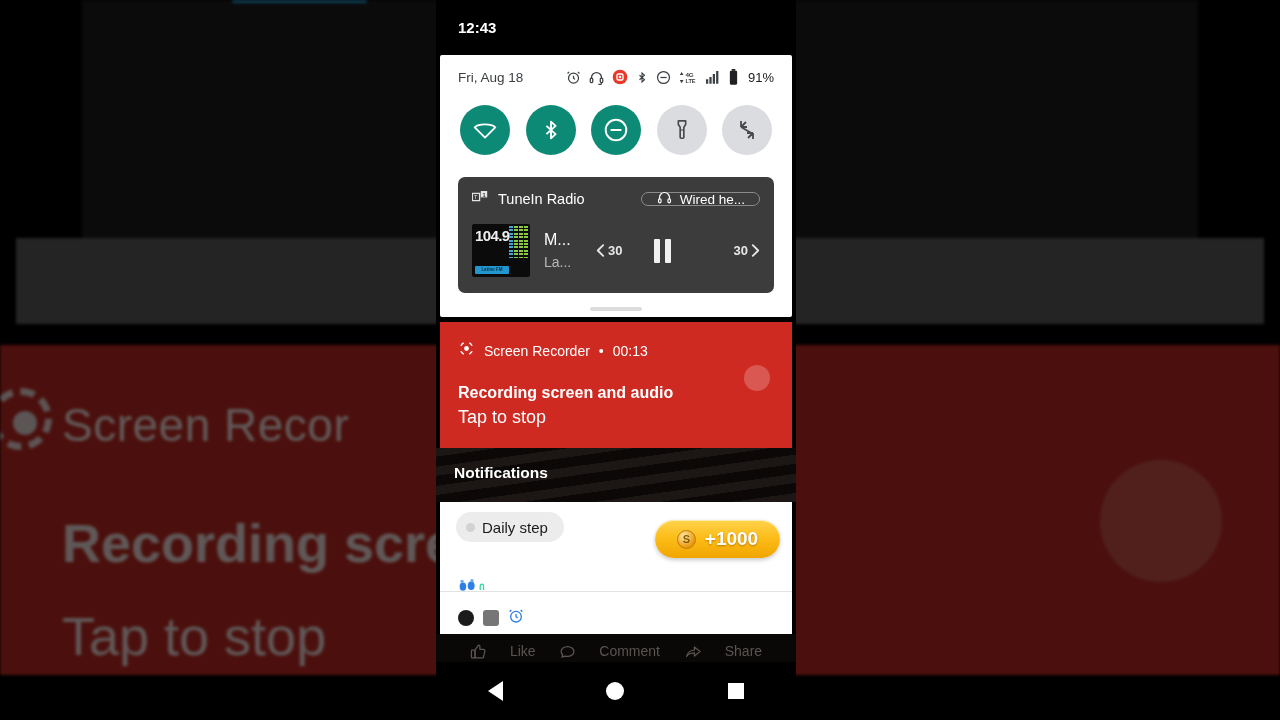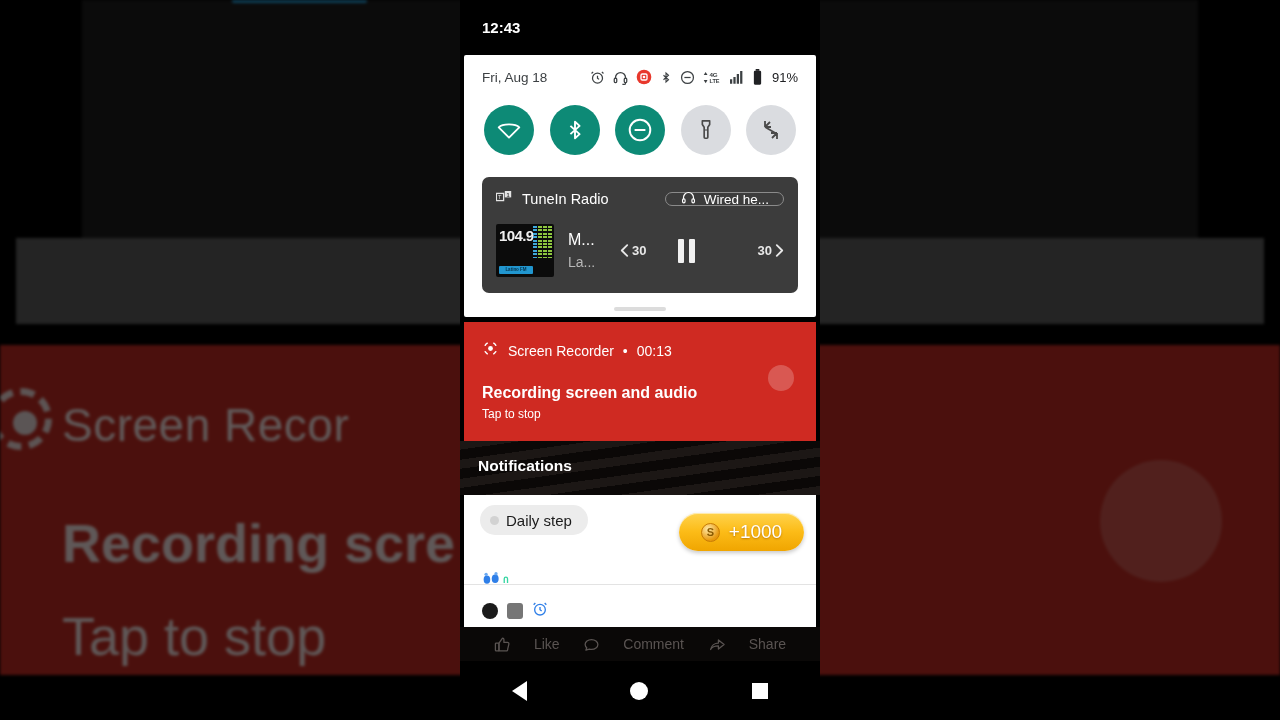--- a/index.html
+++ b/index.html
@@ -24,21 +24,21 @@
   .bd-rec-ico { position:absolute; left:-10px; top:388px; width:62px; height:62px; border-radius:50%;
       border:7px dashed #ddc9c8; }
   .bd-rec-ico::after{ content:""; position:absolute; left:16px; top:16px; width:24px; height:24px;
       border-radius:50%; background:#d8cbcb; }
   .bd-rec-l1 { position:absolute; left:62px; top:512px; font-size:54px; font-weight:700; color:#e3d2d1; }
   .bd-rec-l2 { position:absolute; left:62px; top:605px; font-size:54px; color:#e3d2d1; }
   .bd-rec-dot{ position:absolute; left:1100px; top:460px; width:122px; height:122px; border-radius:50%;
       background:rgba(255,255,255,.18); }
 
   
-  .phone { position:absolute; left:460px; top:0; width:360px; height:720px; background:#000; z-index:5; }
+  .phone { position:absolute; left:436px; top:0; width:360px; height:720px; background:#000; z-index:5; }
 
   .statusbar { height:55px; background:#000; display:flex; align-items:center; padding-left:22px; }
   .statusbar .clock { color:#fff; font-size:15px; font-weight:700; }
 
   
   .qs { background:#fff; border-radius:2px; margin:0 4px; padding:0; }
   .qs-top { display:flex; align-items:center; padding:14px 18px 6px 18px; }
   .qs-date { font-size:13.5px; color:#3c4043; }
   .qs-icons { display:flex; align-items:center; gap:8px; margin-left:auto; }
   .qs-icons svg { display:block; }
@@ -76,21 +76,21 @@
   .ctrl-next { margin-left:auto; }
 
   .qs-handle { height:16px; display:flex; align-items:center; justify-content:center; }
   .qs-handle i { display:block; width:52px; height:4px; border-radius:2px; background:#dcdcdc; }
 
   
   .recnotif { background:#cf2a22; margin:5px 4px 0 4px; padding:18px 18px 20px 18px; position:relative; }
   .rec-hdr { display:flex; align-items:center; gap:9px; }
   .rec-hdr-txt { color:#fff; font-size:14px; }
   .rec-l1 { color:#fff; font-size:16px; font-weight:700; margin-top:23px; }
-  .rec-l2 { color:#fff; font-size:12px; margin-top:5px; }
+  .rec-l2 { color:#fff; font-size:18px; margin-top:5px; }
   .rec-dot { position:absolute; right:22px; top:43px; width:26px; height:26px; border-radius:50%;
       background:rgba(255,255,255,.22); }
 
   
   .notifhdr { height:54px; position:relative; overflow:hidden;
       background:
         repeating-linear-gradient(-8deg,#1c1715 0 9px,#0b0807 9px 19px),
         #141110; }
   .notifhdr span { position:absolute; left:18px; top:16px; color:#fff; font-size:15.5px; font-weight:700; }
 
@@ -101,21 +101,21 @@
   .step-pill .dot { position:absolute; left:10px; top:11px; width:9px; height:9px;
       border-radius:50%; background:#d2d2d2; }
   .step-pill span { font-size:15px; color:#1b1b1b; }
   .coin { position:absolute; right:12px; top:18px; width:125px; height:38px; border-radius:19px;
       background:linear-gradient(180deg,#ffd34d 0%,#fcbc18 48%,#f0a500 100%);
       box-shadow:0 2px 4px rgba(0,0,0,.22), inset 0 1px 0 rgba(255,255,255,.55);
       display:flex; align-items:center; justify-content:center; gap:9px; }
   .coin .c-ico { width:19px; height:19px; border-radius:50%;
       background:radial-gradient(circle at 35% 30%,#ffe9a6,#e8980d 70%); border:1px solid #c87b05;
       color:#8a5a02; font-size:11px; font-weight:700; display:flex; align-items:center; justify-content:center; }
-  .coin .c-txt { color:#fff; font-size:19px; font-weight:400; text-shadow:0 1px 2px rgba(170,100,0,.75); }
+  .coin .c-txt { color:#fff; font-size:19px; font-weight:700; text-shadow:0 1px 2px rgba(170,100,0,.75); }
   .step-feet { position:absolute; left:18px; top:76px; font-size:13px; letter-spacing:1px; }
   .step-divider { position:absolute; left:0; right:0; top:89px; height:1px; background:#e3e3e3; }
 
   .iconrow { background:#fff; margin:0 4px; height:32px; display:flex; align-items:center; gap:9px; padding-left:18px; }
   .ic-circle { width:16px; height:16px; border-radius:50%; background:#1b1b1b; }
   .ic-square { width:16px; height:16px; border-radius:3px; background:#767676; }
 
   
   .socialbar { height:34px; background:#0a0807; display:flex; align-items:center; justify-content:space-around;
       color:#5a5452; font-size:14px; padding:0 22px; }

